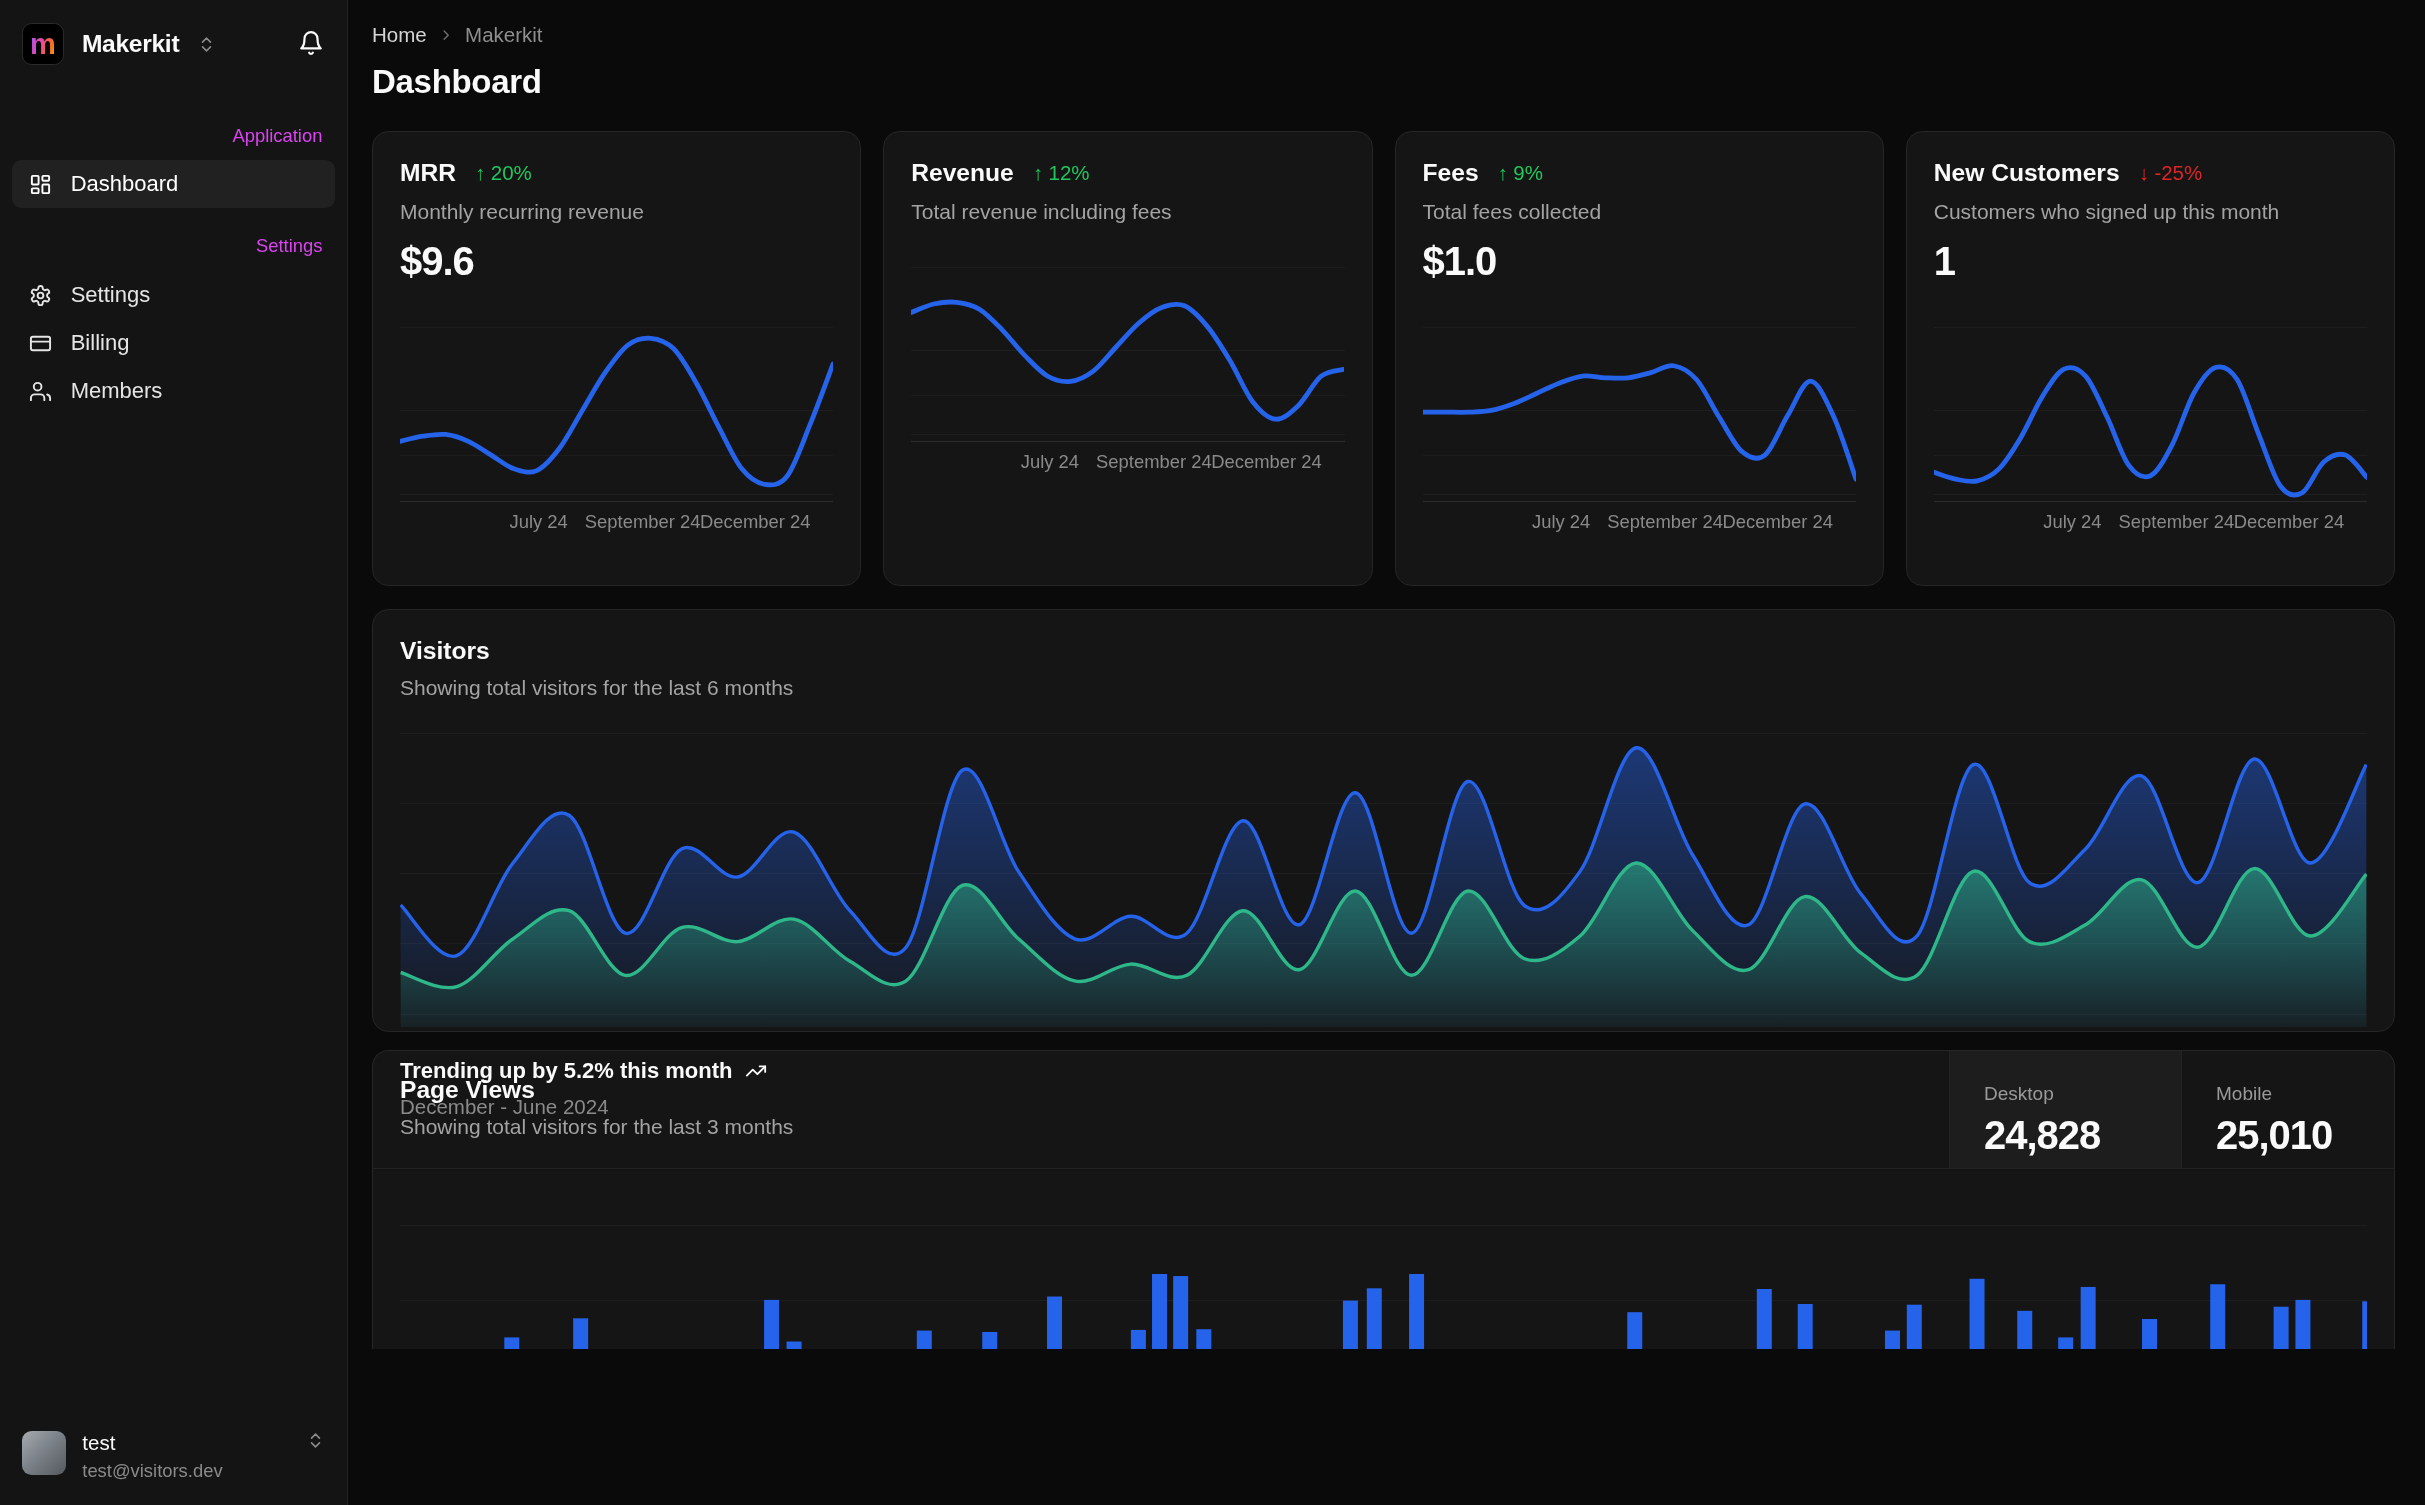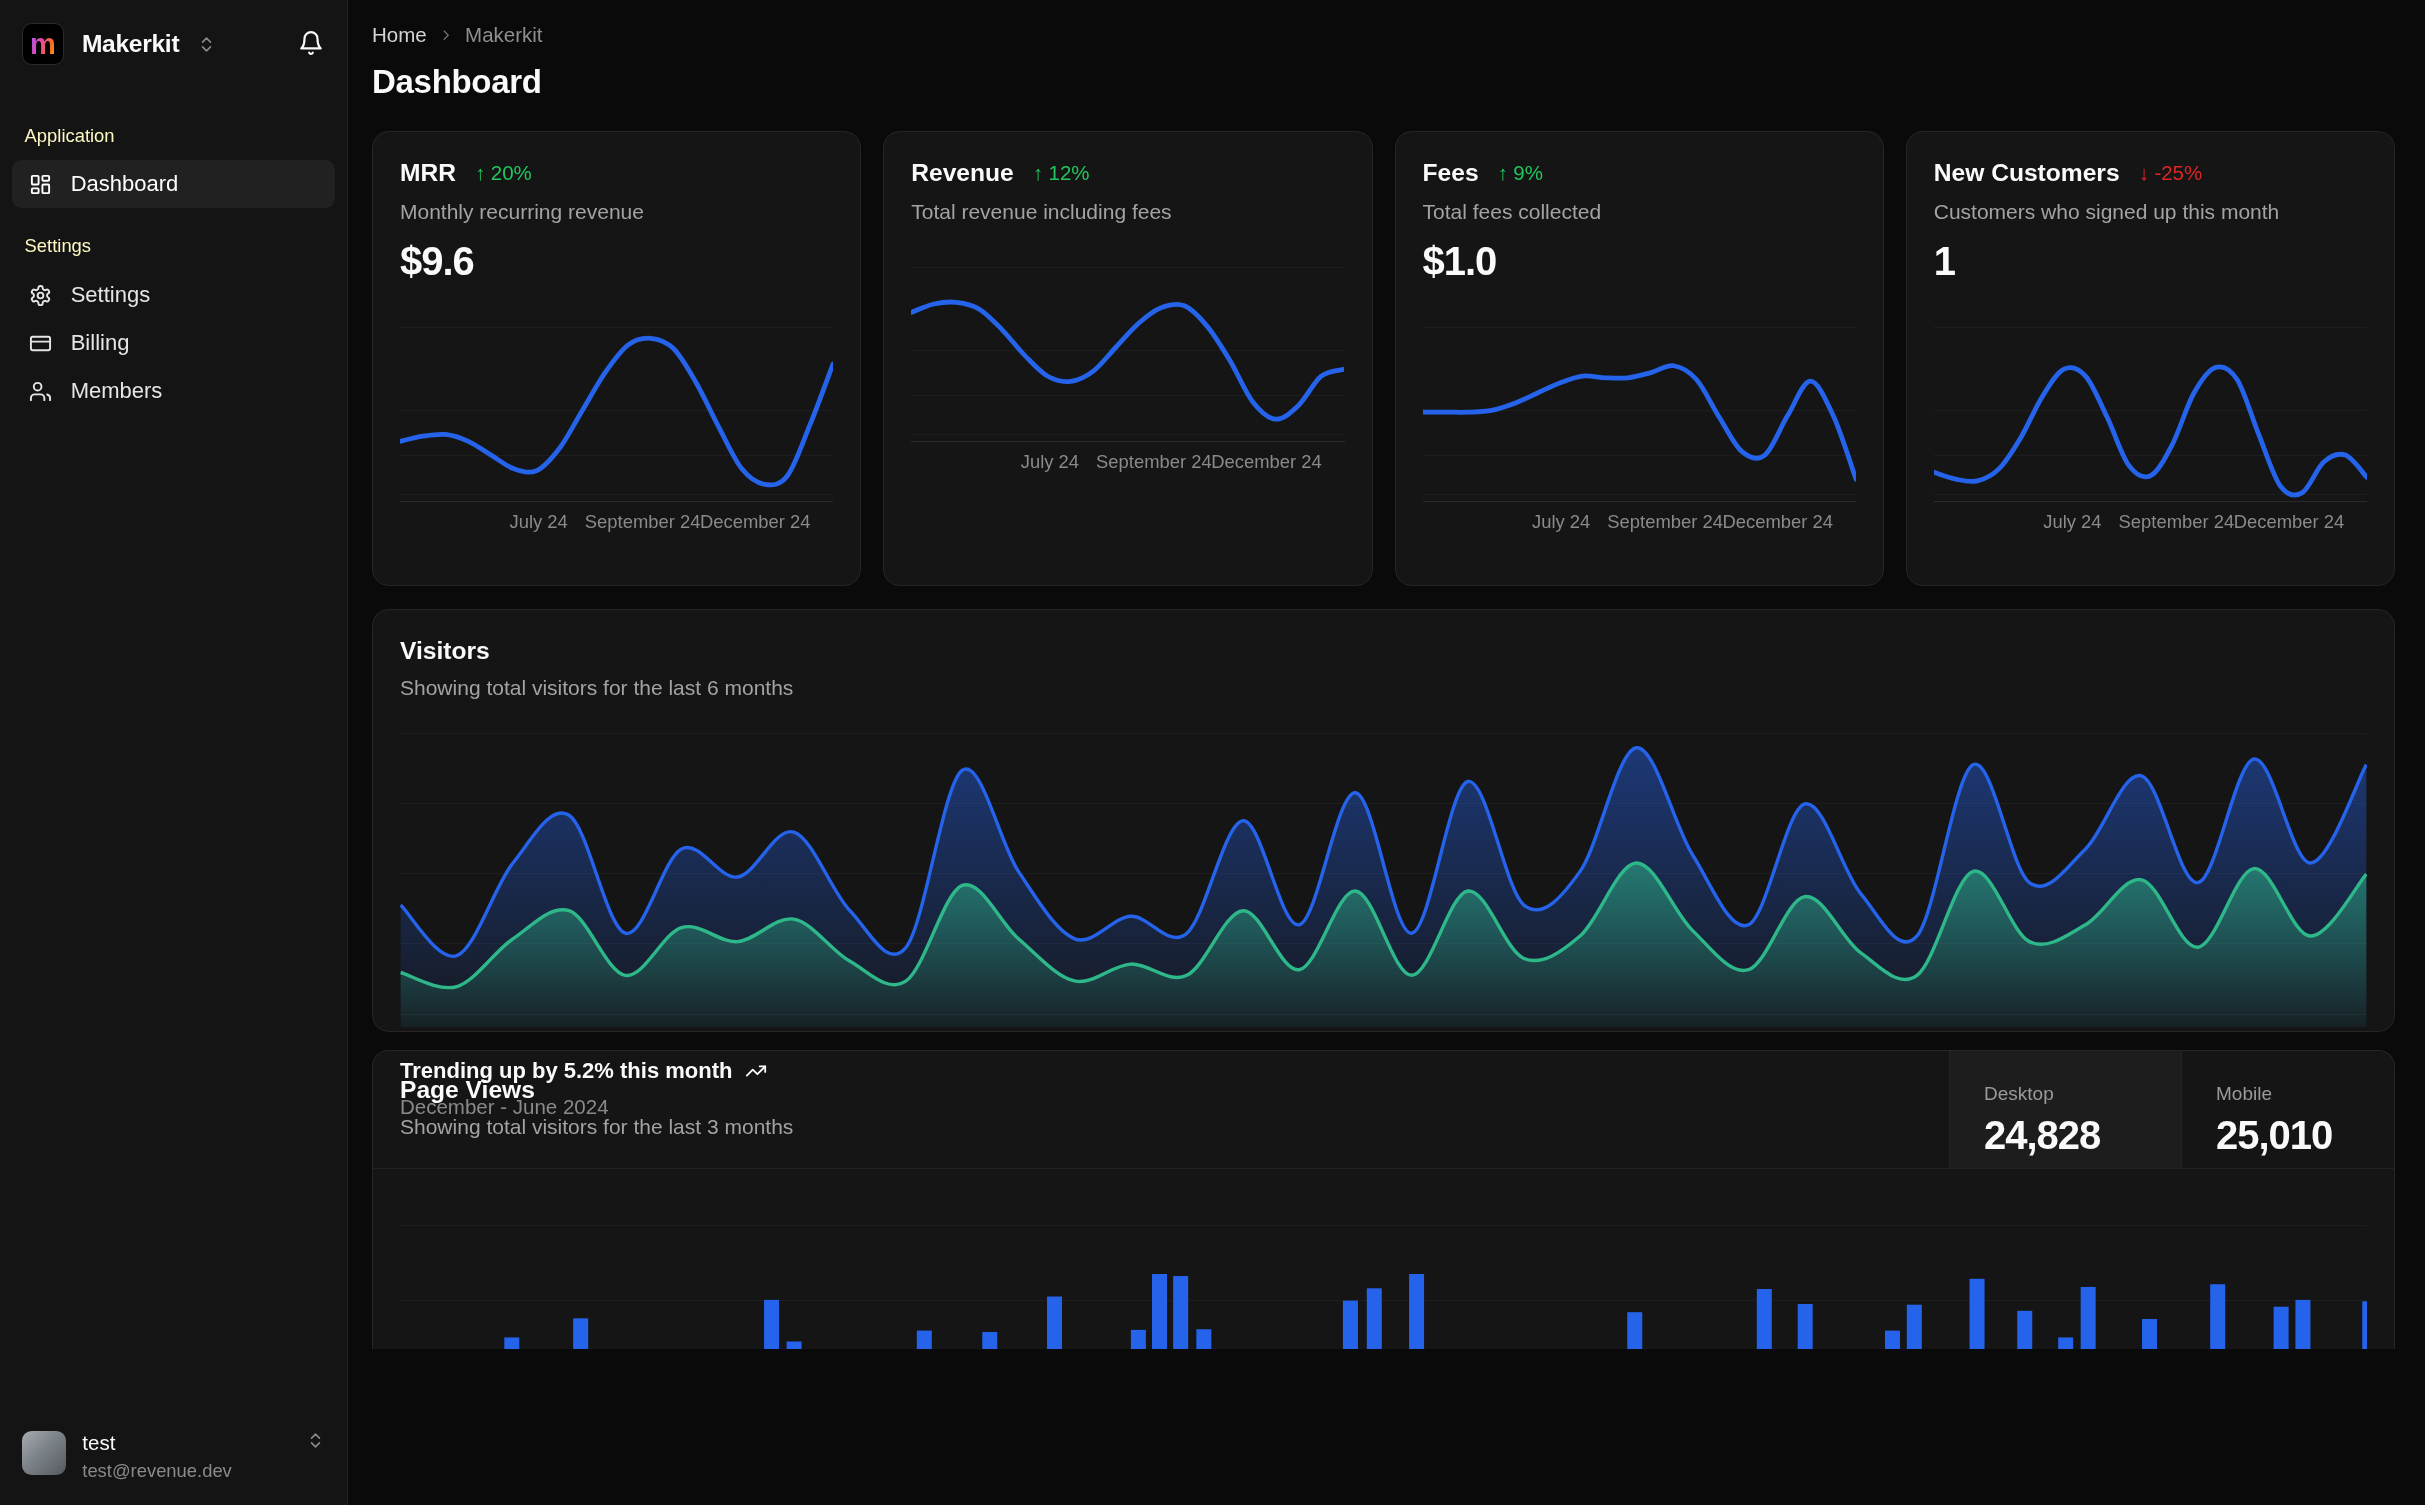--- a/index.html
+++ b/index.html
@@ -21,21 +21,21 @@
   .workspace{display:flex;align-items:center;gap:18px;cursor:pointer;}
   .logo{width:40px;height:40px;border-radius:9.6px;background:#000;border:0.7px solid #2b2b2b;
         display:flex;align-items:center;justify-content:center;}
   .logo span{font-size:29px;font-weight:700;line-height:1;
         background:linear-gradient(105deg,#a855f7 5%,#ec4899 45%,#f97316 78%,#fbbf24 100%);
         -webkit-background-clip:text;background-clip:text;color:transparent;}
   .brand-name{font-size:24.6px;font-weight:600;letter-spacing:-0.3px;}
   .chev{color:#8a8a8a;}
   .icon-btn{background:none;border:none;color:#fafafa;padding:0;cursor:pointer;}
   nav{margin-top:57px;}
-  .section-label{font-size:18.4px;color:#fef9c3;margin:27px 12.3px 13.6px;}
+  .section-label{font-size:18.4px;color:#d946ef;margin:27px 12.3px 13.6px;text-align:right;}
   nav .section-label:first-child{margin-top:0;}
   .nav-item{display:flex;align-items:center;gap:19px;height:48px;box-sizing:border-box;
     padding:0 16.4px;border-radius:9.6px;font-size:22px;color:#e5e5e5;cursor:pointer;}
   .nav-item.active{background:#212121;color:#ffffff;}
   .nav-item svg{flex:none;}
   .sb-footer{margin-top:auto;display:flex;gap:16.4px;padding:5.5px 9.6px;cursor:pointer;}
   .avatar{width:44px;height:44px;border-radius:9.6px;flex:none;
     background:linear-gradient(135deg,#a7abb0 0%,#7d838a 45%,#55595e 100%);}
   .sb-user{flex:1;min-width:0;}
   .user-name{font-size:20.5px;color:#fafafa;}
@@ -152,21 +152,21 @@
             <path d="M22 21v-2a4 4 0 0 0-3-3.87"></path>
           </svg>
         <span>Members</span>
       </div>
     </nav>
 
     <div class="sb-footer">
       <div class="avatar"></div>
       <div class="sb-user">
         <div class="user-name">test</div>
-        <div class="user-email">test@revenue.dev</div>
+        <div class="user-email">test@visitors.dev</div>
       </div>
       <svg class="chev" width="19" height="19" viewBox="0 0 24 24" fill="none" stroke="currentColor" stroke-width="2" stroke-linecap="round" stroke-linejoin="round">
           <path d="m7 15 5 5 5-5"></path>
           <path d="m7 9 5-5 5 5"></path>
         </svg>
     </div>
   </aside>
 
   <main>
     <div class="breadcrumb">

